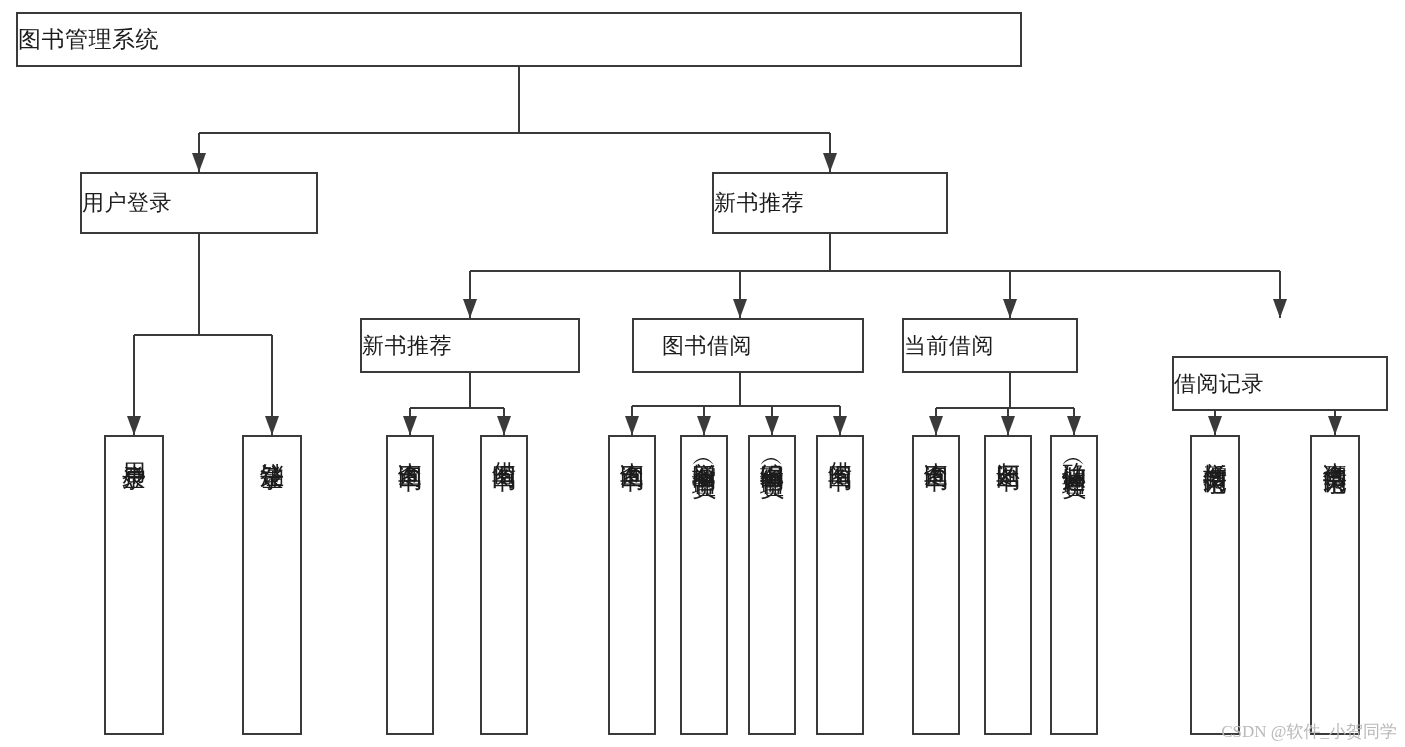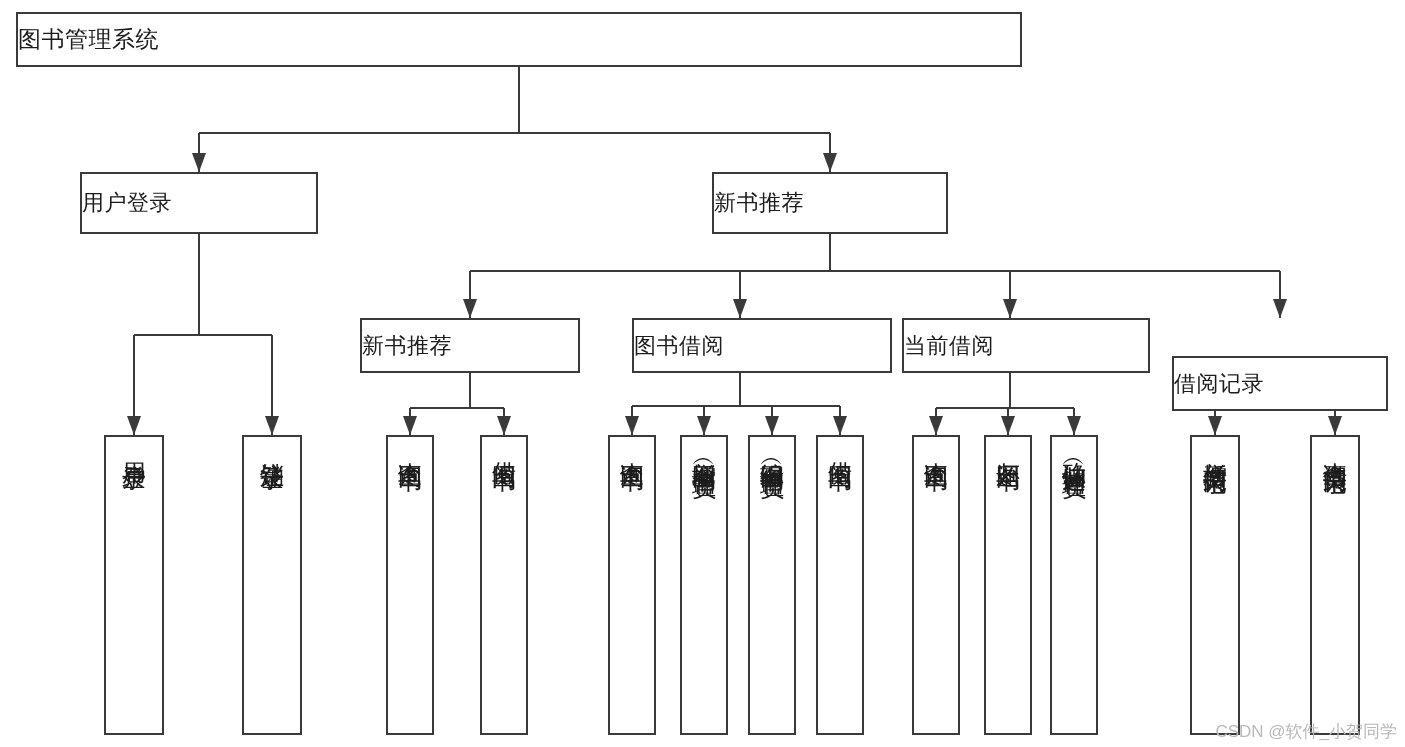--- a/index.html
+++ b/index.html
@@ -62,21 +62,21 @@
     white-space: nowrap;
   }
   #watermark {
     position: absolute;
     right: 8px;
     bottom: 4px;
     font-size: 17px;
     color: #b9b9b9;
     z-index: 5;
     white-space: nowrap;
-    font-family: Liberation Sans, sans-serif;
+    font-family: Liberation Serif, serif;
     margin-top: 24px;
   }
 </style>
 </head>
 <body>
 
 <div id="diagram-root">
 
   <svg id="edge-layer" viewBox="0 0 1405 747" xmlns="http://www.w3.org/2000/svg">
       <line x1="519" y1="67" x2="519" y2="133" stroke="#3a3a3a" stroke-width="2.5" shape-rendering="crispEdges"></line>
@@ -140,24 +140,24 @@
   <div class="node horizontal" style="left:80px; top:172px; width:238px; height:62px;">
     <span class="node-label">用户登录</span>
   </div>
   <div class="node horizontal" style="left:712px; top:172px; width:236px; height:62px;">
     <span class="node-label">新书推荐</span>
   </div>
 
   <div class="node horizontal" style="left:360px; top:318px; width:220px; height:55px;">
     <span class="node-label">新书推荐</span>
   </div>
-  <div class="node horizontal" style="left:632px; top:318px; width:260px; height:55px;">
+  <div class="node horizontal" style="left:632px; top:318px; width:232px; height:55px;padding-left:28px;">
     <span class="node-label">图书借阅</span>
   </div>
-  <div class="node horizontal" style="left:902px; top:318px; width:248px; height:55px;">
+  <div class="node horizontal" style="left:902px; top:318px; width:176px; height:55px;">
     <span class="node-label">当前借阅</span>
   </div>
   <div class="node horizontal" style="left:1172px; top:318px; width:216px; height:55px;margin-top:38px;">
     <span class="node-label">借阅记录</span>
   </div>
 
   <div class="node vertical" style="left:104px; top:435px; width:60px; height:300px;">
     <span class="node-label">用户登录</span>
   </div>
   <div class="node vertical" style="left:242px; top:435px; width:60px; height:300px;">

